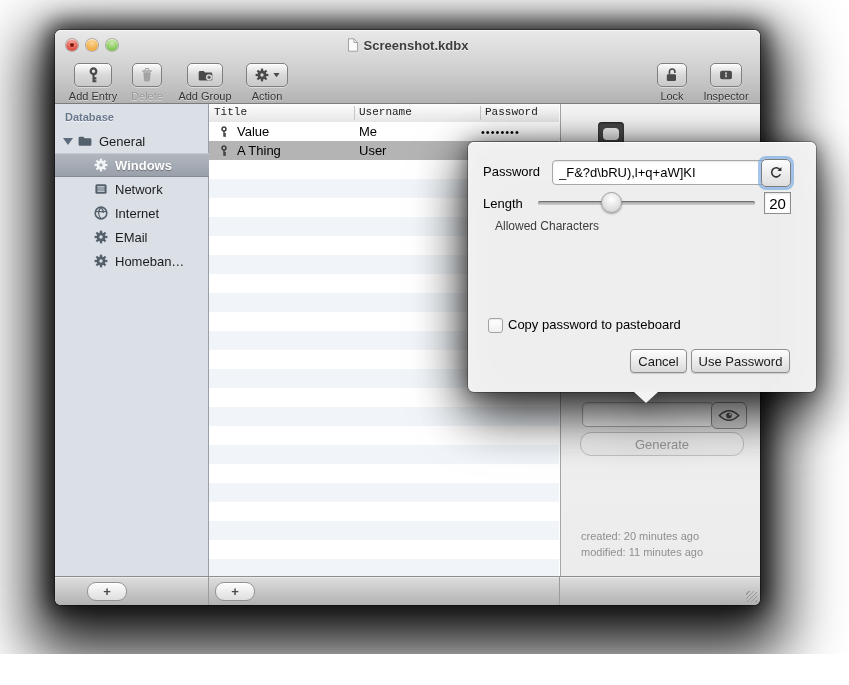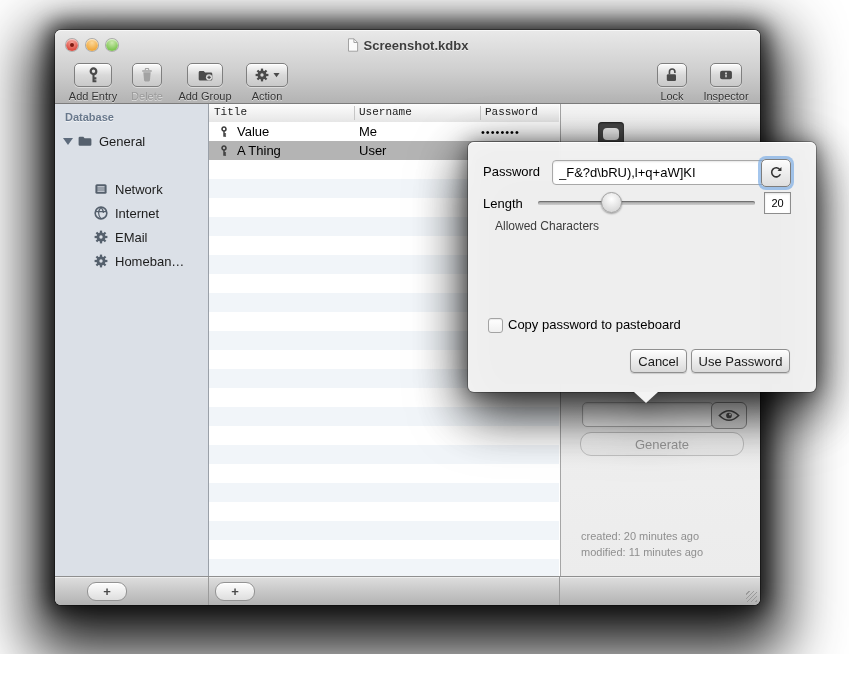--- a/index.html
+++ b/index.html
@@ -98,21 +98,21 @@
             font-family:"Liberation Sans","DejaVu Sans",sans-serif;}
   #refresh-btn{position:absolute;left:293px;top:17px;width:28px;height:26px;border-radius:5px;border:1px solid #7d7d7d;
                background:linear-gradient(#fdfdfd,#dedede);color:#333;display:flex;align-items:center;justify-content:center;
                box-shadow:0 0 0 3px rgba(115,167,227,.65), inset 0 1px 0 #fff;}
   #slider-track{position:absolute;left:70px;top:59px;width:217px;height:4px;border-radius:2px;
                 background:linear-gradient(#9d9d9d,#cfcfcf);box-shadow:inset 0 1px 1px rgba(0,0,0,.35);}
   #slider-knob{position:absolute;left:133px;top:50px;width:19px;height:19px;border-radius:50%;
                background:radial-gradient(circle at 50% 32%,#ffffff,#d9d9d9 75%);
                border:1px solid #9f9f9f;box-shadow:0 1px 2px rgba(0,0,0,.35);}
   #len-box{position:absolute;left:296px;top:50px;width:25px;height:20px;border:1px solid #8d8d8d;background:#fff;
-           font-size:11px;text-align:center;padding:0;box-shadow:inset 0 1px 2px rgba(0,0,0,.12);
+           font-size:15px;text-align:center;padding:0;box-shadow:inset 0 1px 2px rgba(0,0,0,.12);
            font-family:"Liberation Sans","DejaVu Sans",sans-serif;}
   #allowed-lbl{position:absolute;left:27px;top:77px;font-size:12px;color:#3c3c3c;}
   #charbox{position:absolute;left:20px;top:92px;width:302px;height:72px;border-radius:6px;background:#ebebeb;
            border:1px solid #d4d4d4;box-shadow:inset 0 1px 2px rgba(0,0,0,.06);}
   .pill{position:absolute;top:12px;height:17px;border-radius:9px;font-size:11px;color:#2e2e2e;
         display:flex;align-items:center;justify-content:center;border:1px solid #8d8d8d;}
   .pill.on{background:linear-gradient(#bdbdbd,#b0b0b0);box-shadow:inset 0 1px 2px rgba(0,0,0,.3);}
   .pill.off{background:linear-gradient(#ffffff,#ececec);box-shadow:inset 0 1px 0 #fff;}
   #custom-field{position:absolute;left:12px;top:37px;width:276px;height:20px;border:1px solid #bdbdbd;border-radius:5px;
                 background:#fff;box-shadow:inset 0 1px 2px rgba(0,0,0,.1);font-size:13px;padding:0 5px;
@@ -268,20 +268,27 @@
         <div id="sb-hdr">Database</div>
 
         <div class="sb-row indent1" style="top:25px;">
           <span class="disc"></span>
           <svg class="sb-ic ic" viewBox="0 0 20 20">
               <use href="#sym-folder"></use>
             </svg>
           <span class="sb-lbl">General</span>
         </div>
 
+        <div id="sb-sel" class="sb-row indent2" style="top:49px;">
+          <svg class="sb-ic ic" viewBox="0 0 20 20" style="--hole:#a6acb5;">
+              <use href="#sym-gear"></use>
+            </svg>
+          <span class="sb-lbl">Windows</span>
+          <span class="badge">2</span>
+        </div>
 
         <div class="sb-row indent2" style="top:73px;">
           <svg class="sb-ic ic" viewBox="0 0 20 20" style="--hole:#dbe0e7;">
               <use href="#sym-network"></use>
             </svg>
           <span class="sb-lbl">Network</span>
         </div>
 
         <div class="sb-row indent2" style="top:97px;">
           <svg class="sb-ic ic" viewBox="0 0 20 20">

